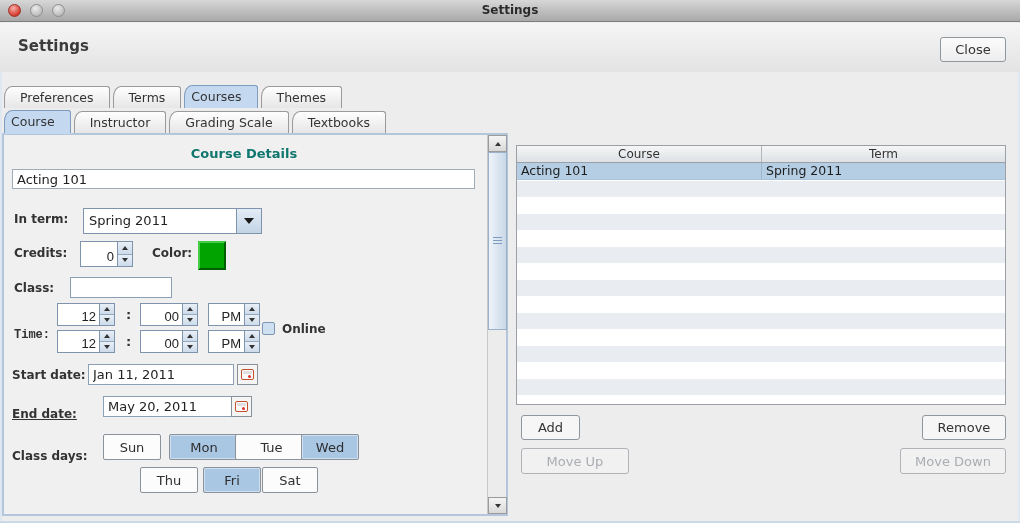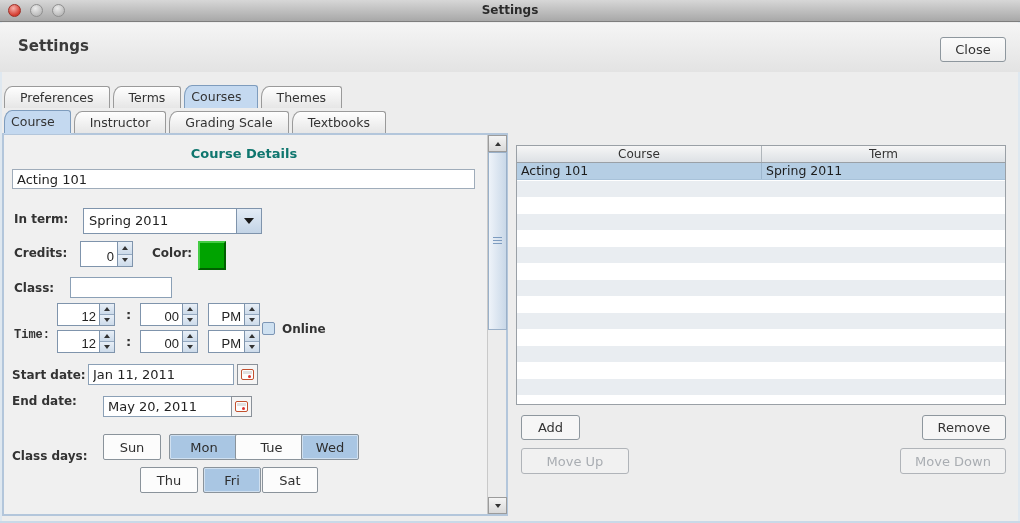--- a/index.html
+++ b/index.html
@@ -251,21 +251,21 @@
 
     <div class="checkbox"></div>
     <div class="lbl" style="left:278px; top:187px;">Online</div>
 
     <div class="lbl" style="left:8px; top:233px;">Start date:</div>
     <input class="field" style="left: 84px; top: 229px; width: 146px; height: 21px;" value="Jan 11, 2011">
     <div class="cal-btn" style="left:233px; top:229px;">
       <span class="cal-icon"></span>
     </div>
 
-    <div class="lbl" style="left:8px; top:259px;">End date:</div>
+    <div class="lbl" style="left:8px; top:272px;text-decoration:underline;">End date:</div>
     <input class="field" style="left: 78px; top: 261px; width: 146px; height: 21px; margin-left: 21px;" value="May 20, 2011">
     <div class="cal-btn" style="left:227px; top:261px;">
       <span class="cal-icon"></span>
     </div>
 
     <div class="lbl" style="left:8px; top:314px;">Class days:</div>
     <button class="day-btn" style="left:99px;  top:299px; width:58px;">Sun</button>
     <button class="day-btn selected" style="left:165px; top:299px; width:70px;">Mon</button>
     <button class="day-btn" style="left:231px; top:299px; width:73px;">Tue</button>
     <button class="day-btn selected" style="left:297px; top:299px; width:58px;">Wed</button>

